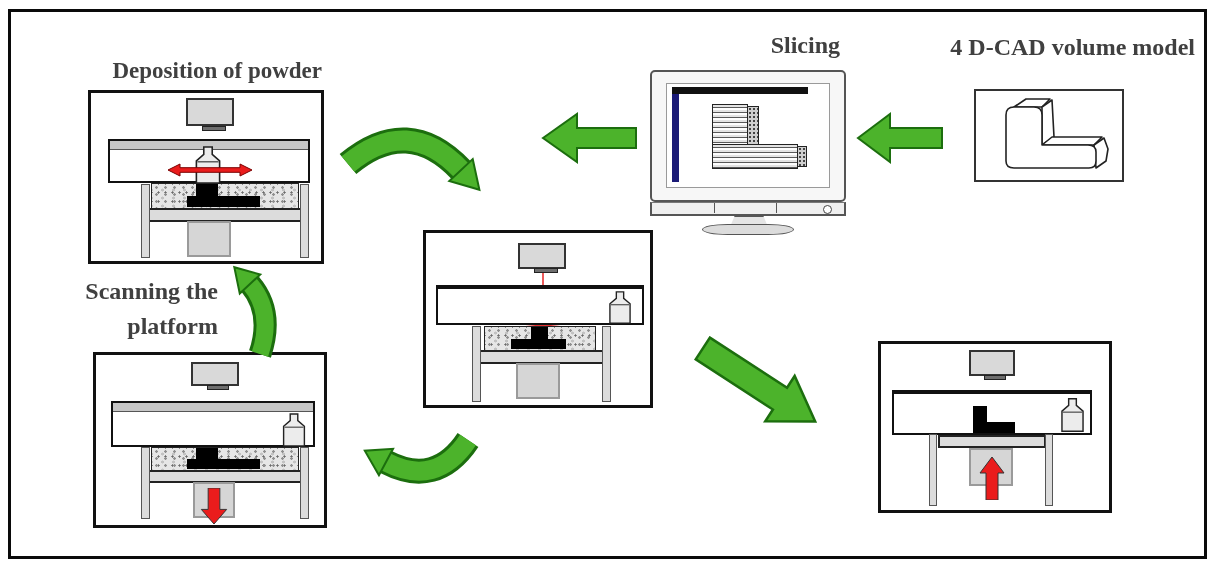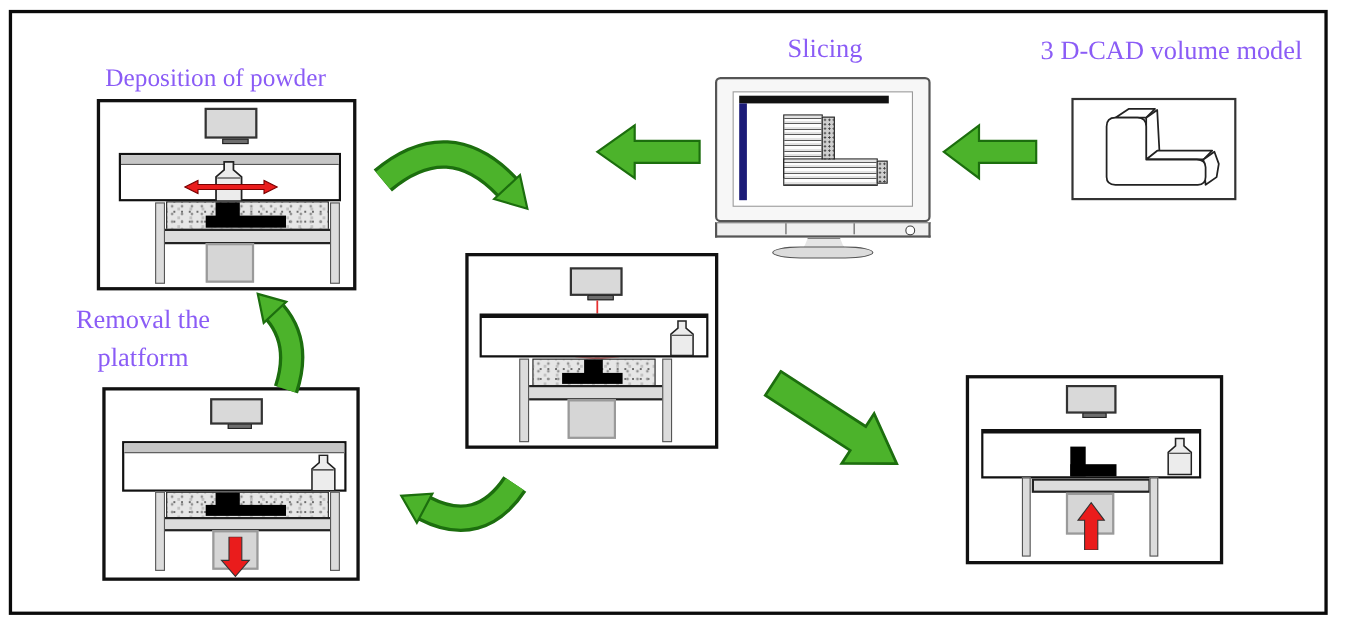--- a/index.html
+++ b/index.html
@@ -1,20 +1,20 @@
 <!DOCTYPE html>
 <html><head>
 <meta charset="utf-8">
 <style>
   html,body{margin:0;padding:0;background:#fff;}
   #canvas{position:relative;width:1227px;height:573px;background:#ffffff;overflow:hidden;
           font-family:"Liberation Serif","DejaVu Serif",serif;}
   .abs{position:absolute;}
   .frame{position:absolute;left:8px;top:9px;width:1199px;height:550px;border:3px solid #0a0a0a;box-sizing:border-box;}
-  .label{position:absolute;font-weight:normal;color:#8b5cf6;text-align:center;font-size:24px;line-height:1.45;}
+  .label{position:absolute;font-weight:bold;color:#404040;text-align:right;font-size:24px;line-height:1.45;}
   
   .machine{position:absolute;background:#fff;border:3px solid #111;box-sizing:border-box;}
   .mon{position:absolute;background:#d9d9d9;border:2px solid #333;box-sizing:border-box;}
   .chin{position:absolute;background:#6e6e6e;border:1px solid #222;box-sizing:border-box;}
   .chamber{position:absolute;background:#fff;border:2px solid #111;box-sizing:border-box;}
   .chamber.thicktop{border-top:4px solid #111;}
   .strip{position:absolute;left:0;top:0;right:0;height:8px;background:#c6c6c6;border-bottom:1px solid #555;}
   .powder{position:absolute;background-color:#e6e6e6;border:1px solid #222;box-sizing:border-box;
     background-image:
       radial-gradient(circle,#8f8f8f 1.1px,transparent 1.5px),
@@ -45,23 +45,23 @@
   .cadbox{position:absolute;left:974px;top:89px;width:150px;height:93px;background:#fff;border:2px solid #333;box-sizing:border-box;}
 </style>
 </head>
 <body>
 
 <div id="canvas">
   <div class="frame"></div>
 
   <div class="label" style="left:70px;top:54px;width:252px;font-size:23px;">Deposition of powder layer</div>
   <div class="label" style="left:660px;top:28px;width:180px;">Slicing</div>
-  <div class="label" style="left:935px;top:30px;width:260px;"><span>3 D-CAD volume model</span></div>
+  <div class="label" style="left:935px;top:30px;width:260px;"><span>4 D-CAD volume model</span></div>
   <div class="label" style="left:42px;top:274px;width:176px;">
-    <span>Removal the</span><br>
+    <span>Scanning the</span><br>
     <span>platform</span>
   </div>
 
   <div class="cadbox">
     <svg width="146" height="89" viewBox="0 0 146 89">
       <g fill="#ffffff" stroke="#222" stroke-width="1.6" stroke-linejoin="round">
         <path d="M38,16 L50,8 L74,8 L66,16 Z"></path>
         <path d="M66,16 L76,9 L78,46 L66,54 Z"></path>
         <path d="M66,54 L76,46 L126,46 L118,54 Z"></path>
         <path d="M118,54 L128,47 L132,58 L130,70 L120,77 Z"></path>

